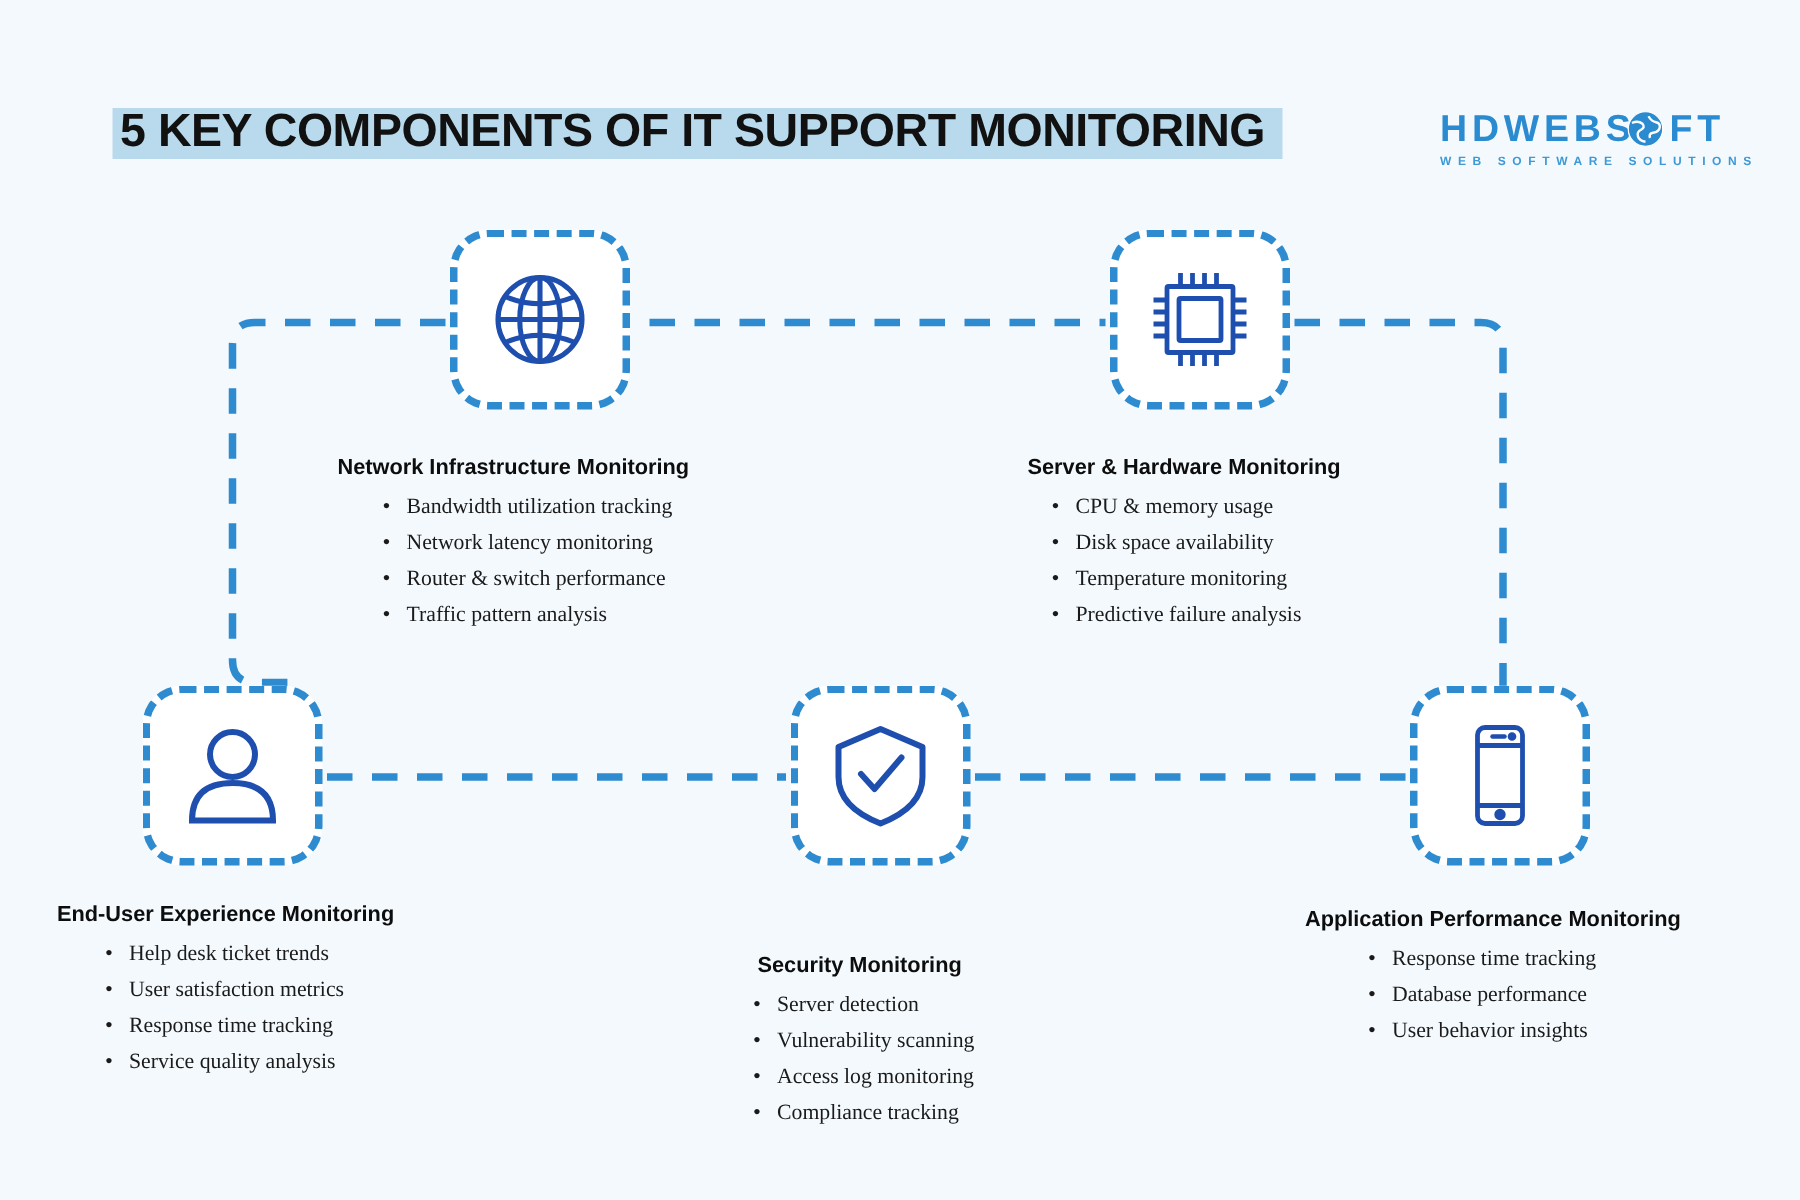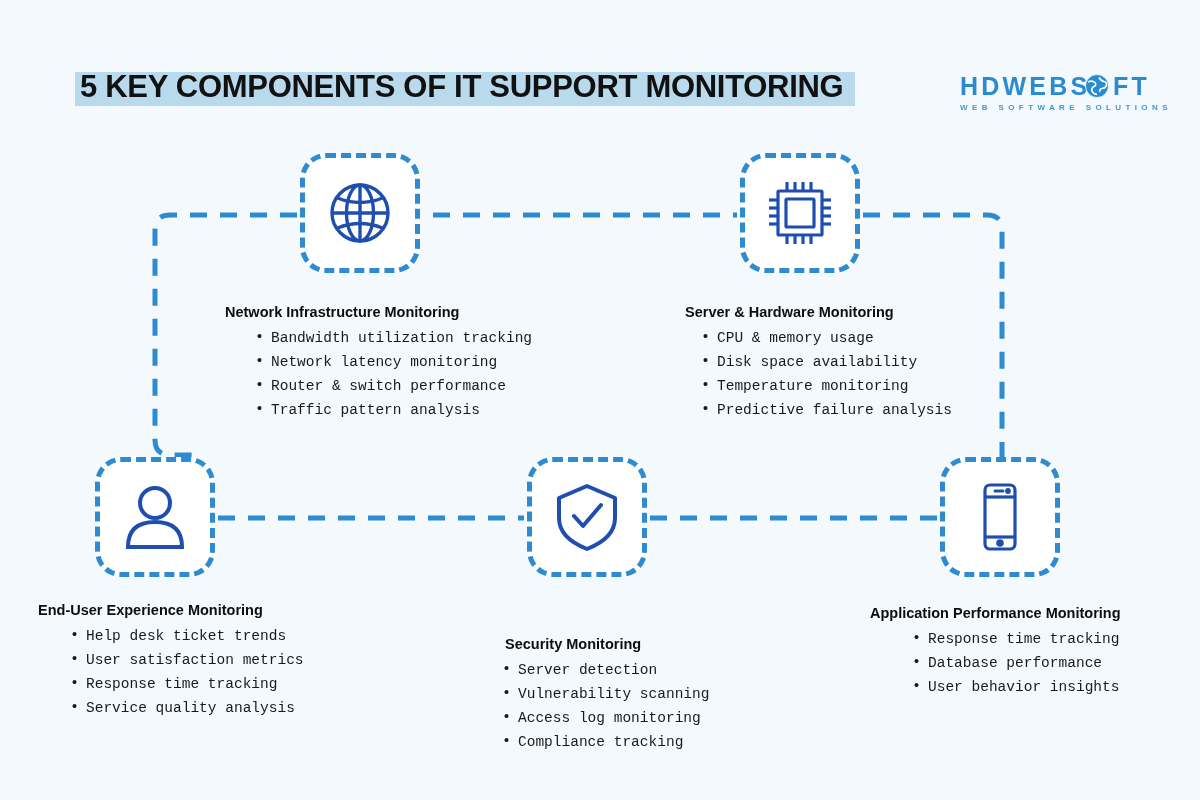--- a/index.html
+++ b/index.html
@@ -120,21 +120,21 @@
     margin-top: 4px;
     list-style: none;
   }
   .block-list li {
     position: relative;
     font-size: 14.5px;
     color: #1a1a1a;
     line-height: 24px;
     padding-left: 18px;
     white-space: nowrap;
-    font-family: Liberation Mono, monospace;
+    font-family: Liberation Serif, serif;
   }
   .block-list li::before {
     content: "\2022";
     position: absolute;
     left: 2px;
     top: 0;
     font-size: 15px;
     color: #1a1a1a;
   }
 

